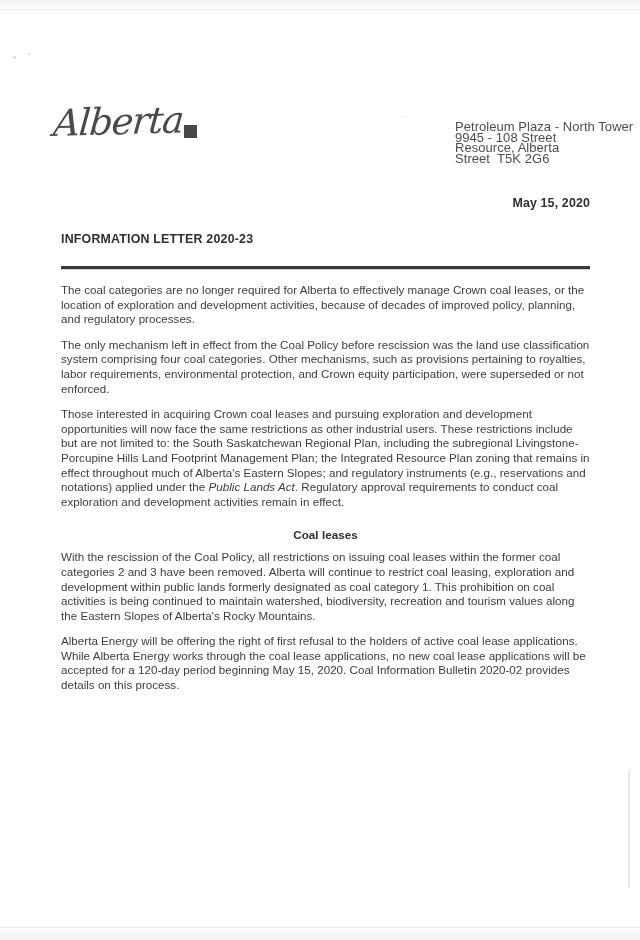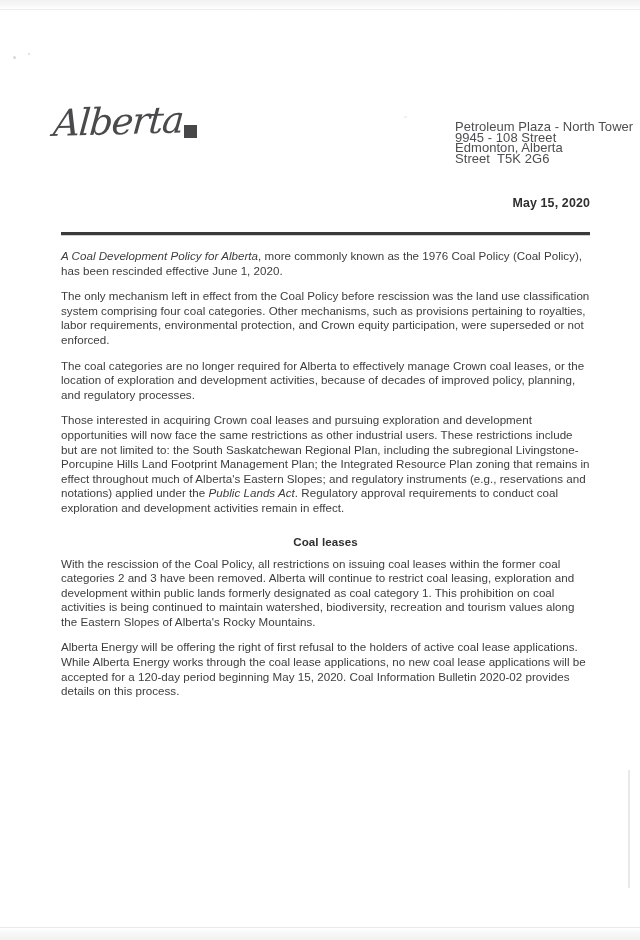--- a/index.html
+++ b/index.html
@@ -172,40 +172,40 @@
   <div class="speck speck-c"></div>
 
   <div class="letterhead">
     <div class="wordmark">
       <span class="wordmark-text">Alberta</span>
       <span class="wordmark-square"></span>
     </div>
     <div class="address">
       <div>Petroleum Plaza - North Tower</div>
       <div>9945 - 108 Street</div>
-      <div>Edmonton, Alberta</div>
+      <div>Resource, Alberta</div>
       <div>Street  T5K 2G6</div>
     </div>
   </div>
 
   <div class="content">
 
     <p class="doc-date">May 15, 2020</p>
 
+    <p class="doc-number">INFORMATION LETTER 2020-23</p>
 
 
     <div class="rule"></div>
 
     <div class="body-col">
 
-      <p class="para"><em>A Coal Development Policy for Alberta</em><span>, more commonly known as the 1976 Coal Policy (Coal Policy), has been rescinded effective June 1, 2020.</span></p>
+
+      <p class="para">The coal categories are no longer required for Alberta to effectively manage Crown coal leases, or the location of exploration and development activities, because of decades of improved policy, planning, and regulatory processes.</p>
 
       <p class="para">The only mechanism left in effect from the Coal Policy before rescission was the land use classification system comprising four coal categories. Other mechanisms, such as provisions pertaining to royalties, labor requirements, environmental protection, and Crown equity participation, were superseded or not enforced.</p>
-
-      <p class="para">The coal categories are no longer required for Alberta to effectively manage Crown coal leases, or the location of exploration and development activities, because of decades of improved policy, planning, and regulatory processes.</p>
 
       <p class="para"><span>Those interested in acquiring Crown coal leases and pursuing exploration and development opportunities will now face the same restrictions as other industrial users. These restrictions include but are not limited to: the South Saskatchewan Regional Plan, including the subregional Livingstone-Porcupine Hills Land Footprint Management Plan; the Integrated Resource Plan zoning that remains in effect throughout much of Alberta's Eastern Slopes; and regulatory instruments (e.g., reservations and notations) applied under the </span><em>Public Lands Act</em><span>. Regulatory approval requirements to conduct coal exploration and development activities remain in effect.</span></p>
 
       <h2 class="section-head">Coal leases</h2>
 
       <p class="para">With the rescission of the Coal Policy, all restrictions on issuing coal leases within the former coal categories 2 and 3 have been removed. Alberta will continue to restrict coal leasing, exploration and development within public lands formerly designated as coal category 1. This prohibition on coal activities is being continued to maintain watershed, biodiversity, recreation and tourism values along the Eastern Slopes of Alberta's Rocky Mountains.</p>
 
       <p class="para">Alberta Energy will be offering the right of first refusal to the holders of active coal lease applications. While Alberta Energy works through the coal lease applications, no new coal lease applications will be accepted for a 120-day period beginning May 15, 2020. Coal Information Bulletin 2020-02 provides details on this process.</p>
 
     </div>

